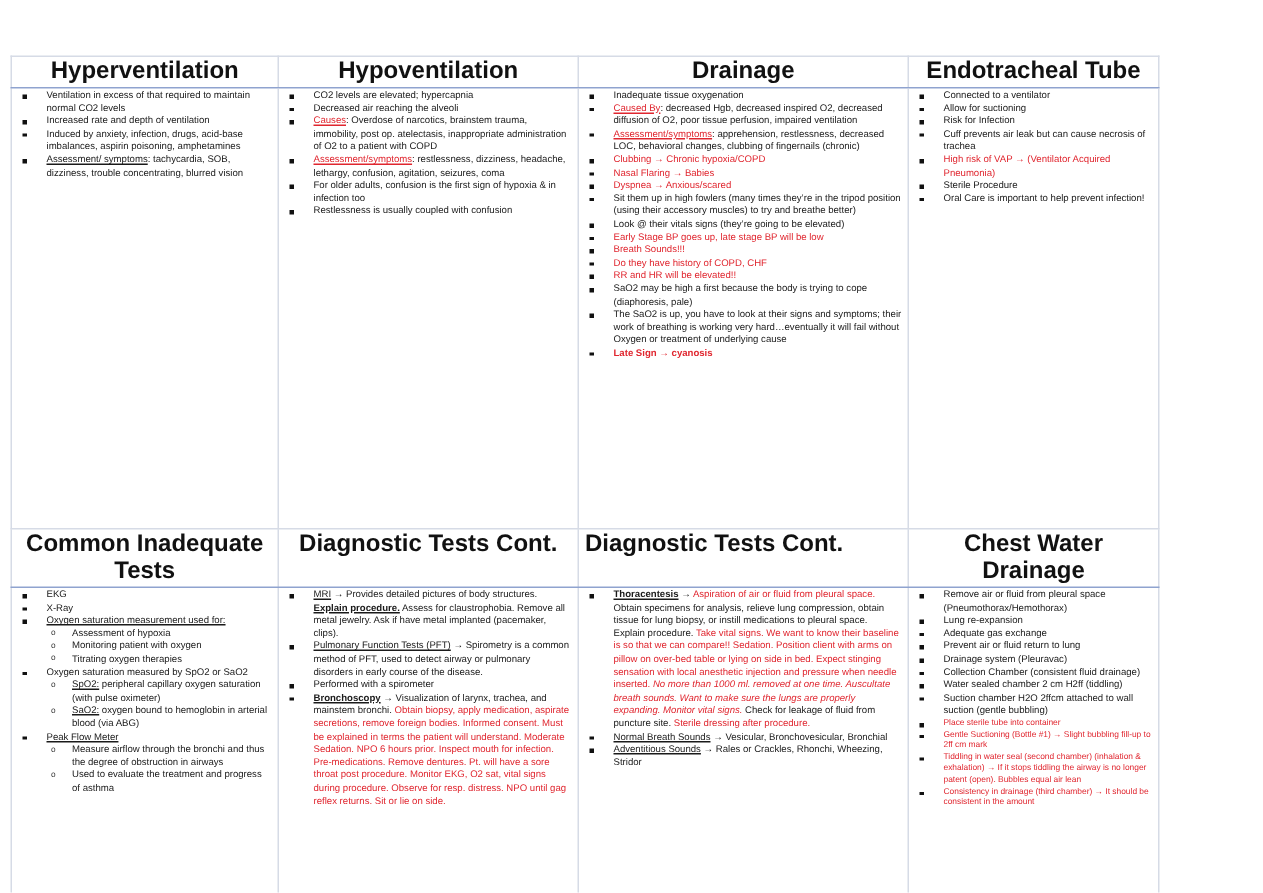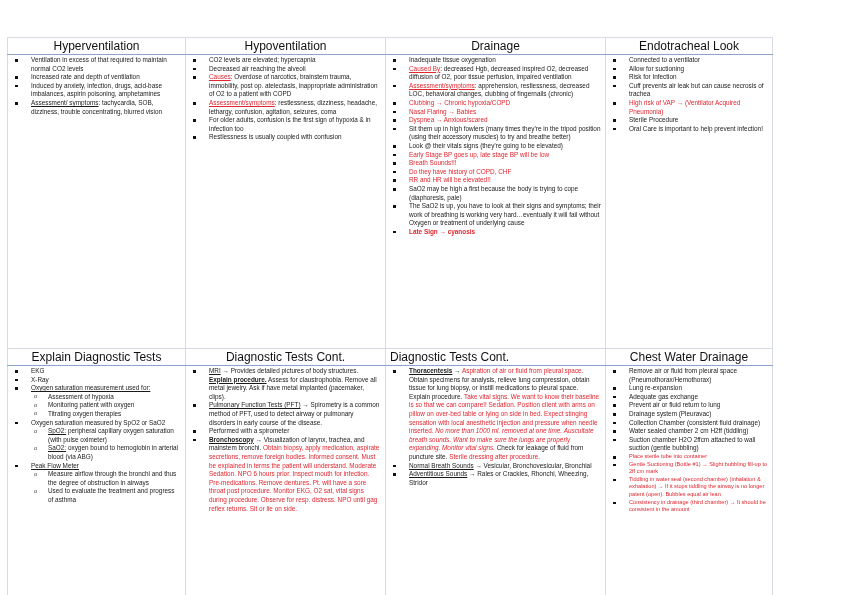--- a/index.html
+++ b/index.html
@@ -2,21 +2,21 @@
 <html><head>
 <meta charset="utf-8">
 <style>
   html, body { margin:0; padding:0; background:#ffffff; }
   body { width:842px; height:595px; position:relative; overflow:hidden;
          font-family:"Liberation Sans", sans-serif; color:#1a1a1a; }
   .page { position:absolute; left:7px; top:37px; width:765px; }
   table.sheet { border-collapse:collapse; width:765px; table-layout:fixed; }
   table.sheet td { border:1px solid #d6dbe6; vertical-align:top; padding:0 4px 0 4px; }
   table.sheet tr.head td { border-bottom:1.5px solid #8fa3cf; text-align:center;
-         font-weight:normal; font-size:12px; padding:1px 4px 1px 4px; color:#111; }
+         font-weight:bold; font-size:16px; padding:1px 4px 1px 4px; color:#111; }
   table.sheet tr.head td.left-head { text-align:left; }
   col.c1 { width:178px; } col.c2 { width:200px; } col.c3 { width:220px; } col.c4 { width:167px; }
   ul.b { list-style:none; margin:1px 0 2px 0; padding:0; }
   ul.b > li { position:relative; padding-left:19px; font-size:6.4px; line-height:8.6px; }
   ul.b > li::before { content:""; position:absolute; left:3px; top:3px; width:2.6px; height:2.6px; background:#111; }
   ul.o { list-style:none; margin:0; padding:0; }
   ul.o > li { position:relative; padding-left:17px; font-size:6.4px; line-height:8.6px; }
   ul.o > li::before { content:"o"; position:absolute; left:3px; top:-0.5px; font-size:5.5px; color:#333; }
   .red { color:#e0262f; }
   .u { text-decoration:underline; }
@@ -36,21 +36,21 @@
         <col class="c2">
         <col class="c3">
         <col class="c4">
       </colgroup>
 
   <tbody>
         <tr class="head">
     <td>Hyperventilation</td>
     <td>Hypoventilation</td>
     <td>Drainage</td>
-    <td>Endotracheal Look</td>
+    <td>Endotracheal Tube</td>
   </tr>
 
   <tr class="row1">
 
     <td>
       <ul class="b">
         <li>Ventilation in excess of that required to maintain normal CO2 levels</li>
         <li>Increased rate and depth of ventilation</li>
         <li>Induced by anxiety, infection, drugs, acid-base imbalances, aspirin poisoning, amphetamines</li>
         <li><span class="u">Assessment/ symptoms</span><span>:  tachycardia, SOB, dizziness, trouble concentrating, blurred vision</span></li>
@@ -95,21 +95,21 @@
         <li>Risk for Infection</li>
         <li>Cuff prevents air leak but can cause necrosis of trachea</li>
         <li class="red">High risk of VAP  → (Ventilator Acquired Pneumonia)</li>
         <li>Sterile Procedure</li>
         <li>Oral Care is important to help prevent infection!</li>
       </ul>
     </td>
   </tr>
 
   <tr class="head">
-    <td>Explain Diagnostic Tests</td>
+    <td>Common Inadequate Tests</td>
     <td>Diagnostic Tests Cont.</td>
     <td class="left-head">Diagnostic Tests Cont.</td>
     <td>Chest Water Drainage</td>
   </tr>
 
   <tr class="row2">
 
     <td>
       <ul class="b">
         <li>EKG</li>

